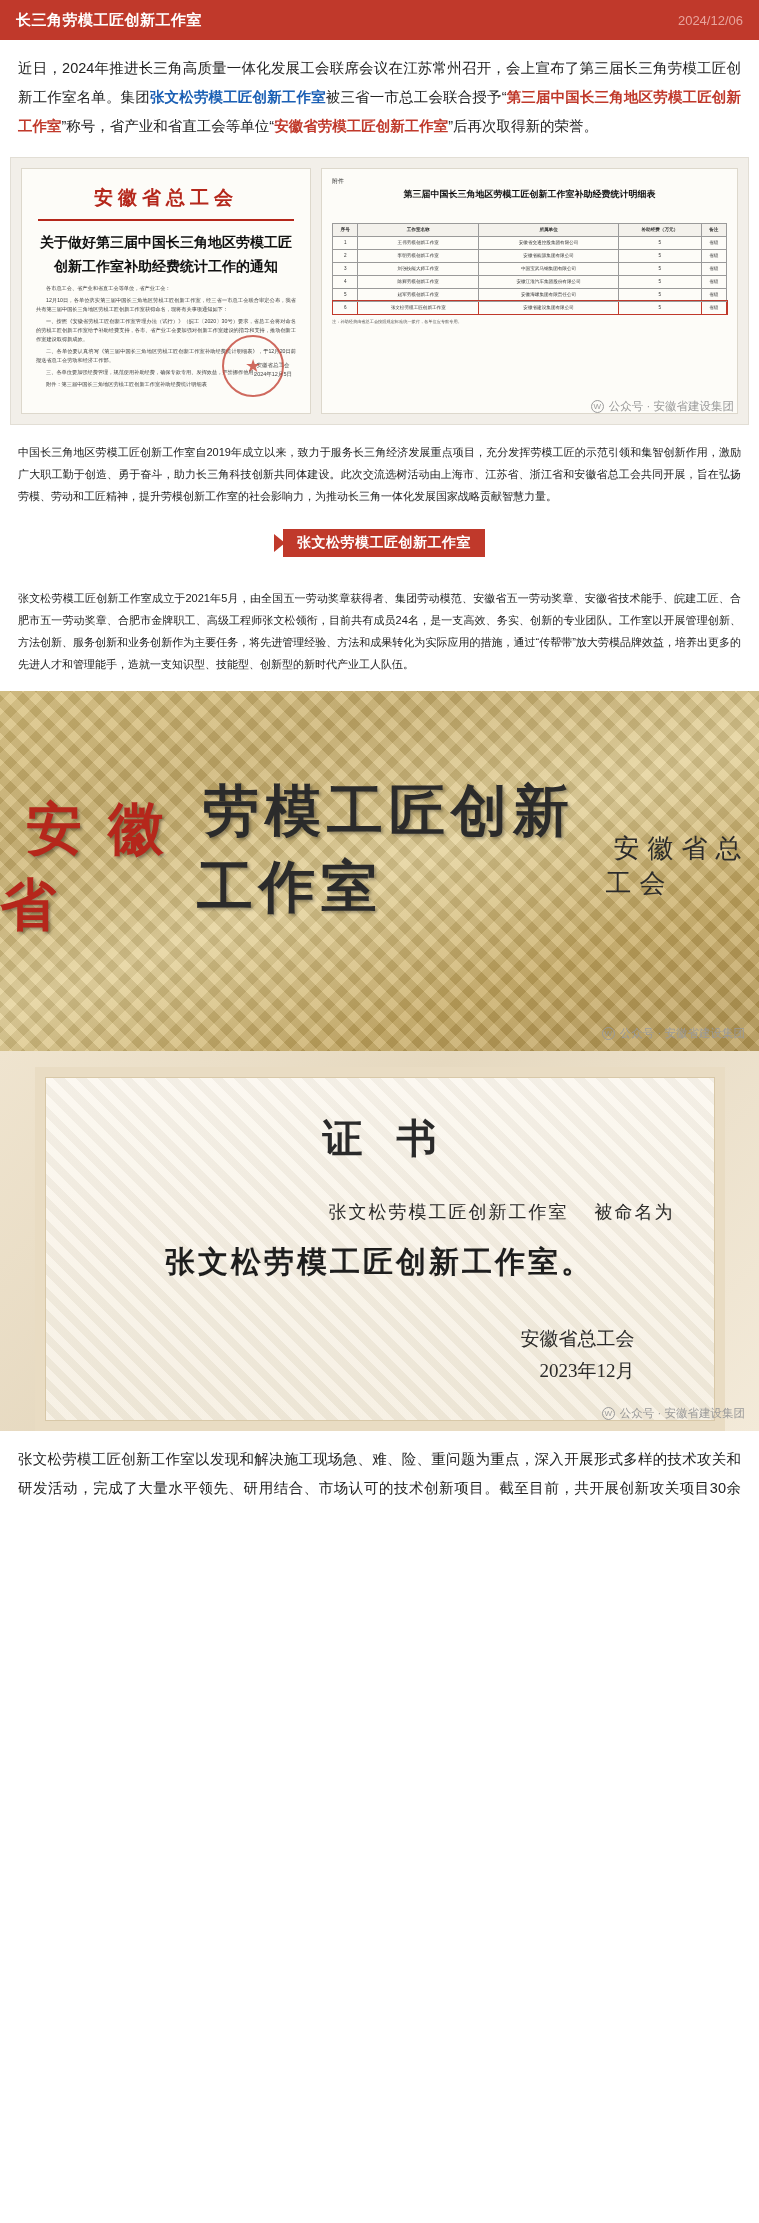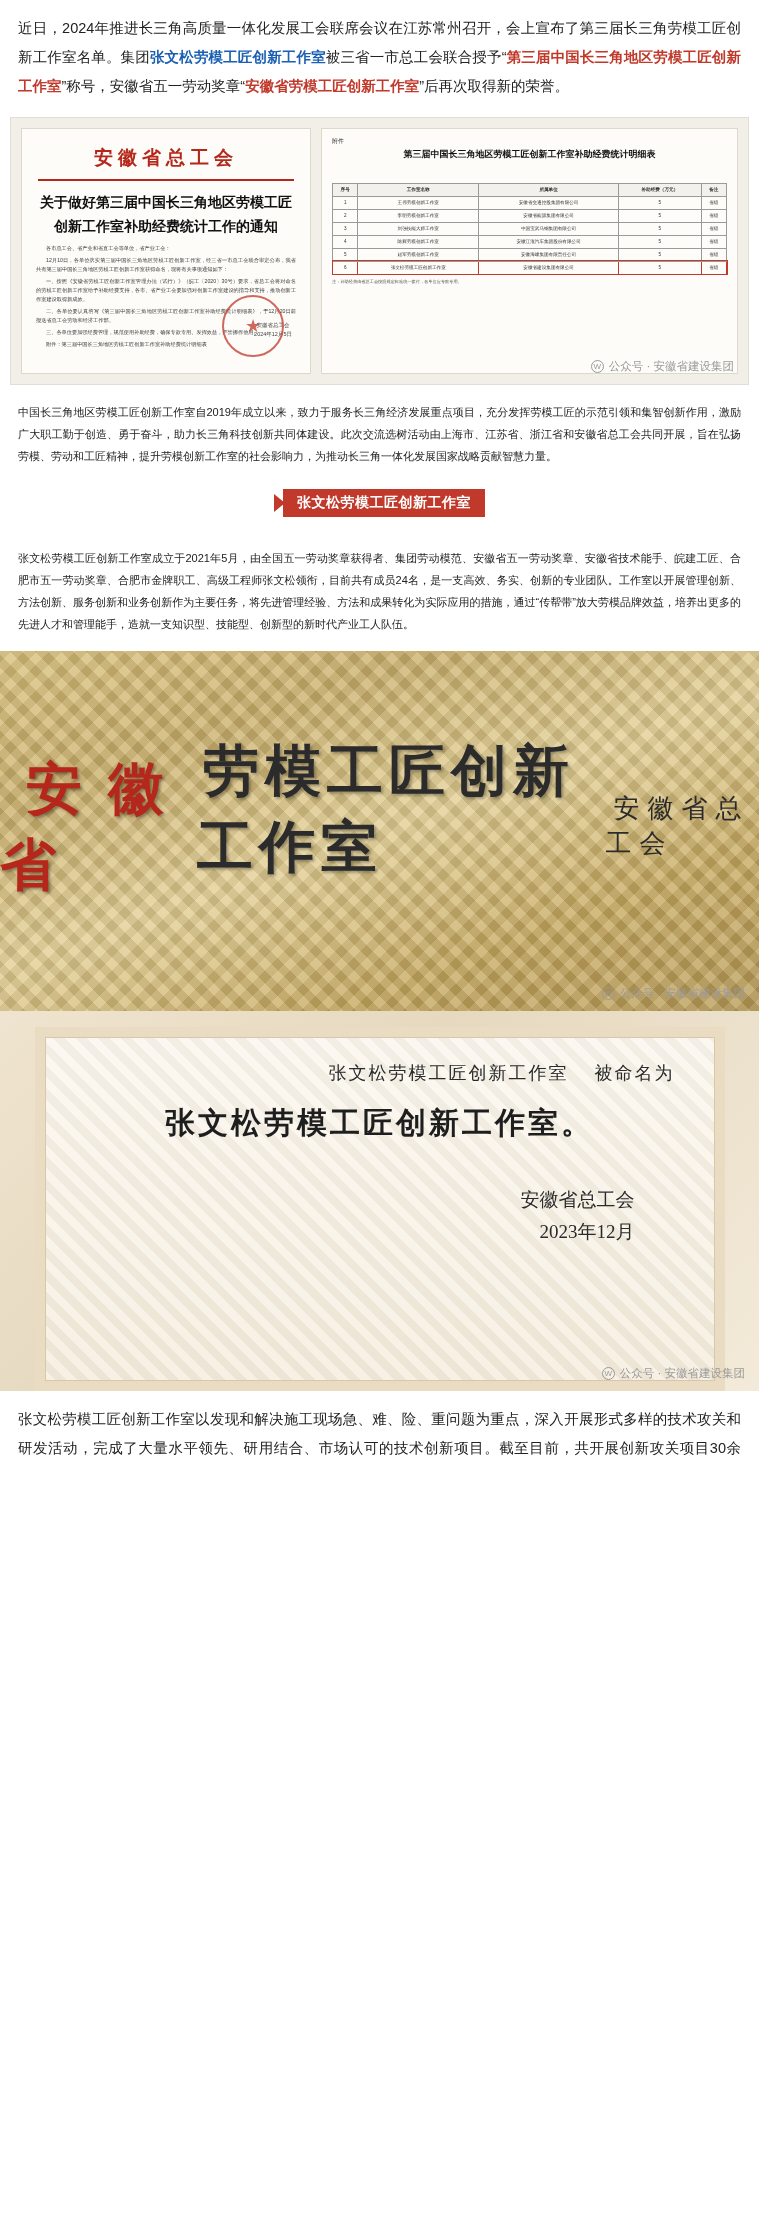--- a/index.html
+++ b/index.html
@@ -329,23 +329,27 @@
     text-align: justify;
     color: #222;
   }
   .clipped { max-height: 66px; overflow: hidden; }
 </style>
 </head>
 <body>
 
 <div class="page">
 
+  <div class="header">
+    <div class="header-title">长三角劳模工匠创新工作室</div>
+    <div class="header-date">2024/12/06</div>
+  </div>
 
   <div class="lead">
-    <span>近日，2024年推进长三角高质量一体化发展工会联席会议在江苏常州召开，会上宣布了第三届长三角劳模工匠创新工作室名单。集团</span><span class="hl-blue">张文松劳模工匠创新工作室</span><span>被三省一市总工会联合授予“</span><span class="hl-red">第三届中国长三角地区劳模工匠创新工作室</span><span>”称号，安徽省五一劳动奖章“</span><span class="hl-red">安徽省劳模工匠创新工作室</span><span>”后再次取得新的荣誉。</span>
+    <span>近日，2024年推进长三角高质量一体化发展工会联席会议在江苏常州召开，会上宣布了第三届长三角劳模工匠创新工作室名单。集团</span><span class="hl-blue">张文松劳模工匠创新工作室</span><span>被三省一市总工会联合授予“</span><span class="hl-red">第三届中国长三角地区劳模工匠创新工作室</span><span>”称号，省产业和省直工会等单位“</span><span class="hl-red">安徽省劳模工匠创新工作室</span><span>”后再次取得新的荣誉。</span>
   </div>
 
   <div class="docs-wrap">
 
     <div class="doc-left">
       <div class="doc-org">安徽省总工会</div>
       <div class="doc-rule"></div>
       <div class="doc-title">关于做好第三届中国长三角地区劳模工匠创新工作室补助经费统计工作的通知</div>
       <div class="doc-body">
         <p>各市总工会、省产业和省直工会等单位，省产业工会：</p>
@@ -448,20 +452,21 @@
     </div>
     <div class="watermark">
       <span class="wm-icon">W</span>
       <span>公众号 · 安徽省建设集团</span>
     </div>
   </div>
 
   <div class="photo">
     <div class="cert-wrap">
       <div class="cert">
+        <div class="cert-title">证书</div>
         <div class="cert-line1">
           <span>张文松劳模工匠创新工作室</span>
           &nbsp;&nbsp;
           <span>被命名为</span>
         </div>
         <div class="cert-line2">张文松劳模工匠创新工作室。</div>
         <div class="cert-sign">
           <div>安徽省总工会</div>
           <div>2023年12月</div>
         </div>

